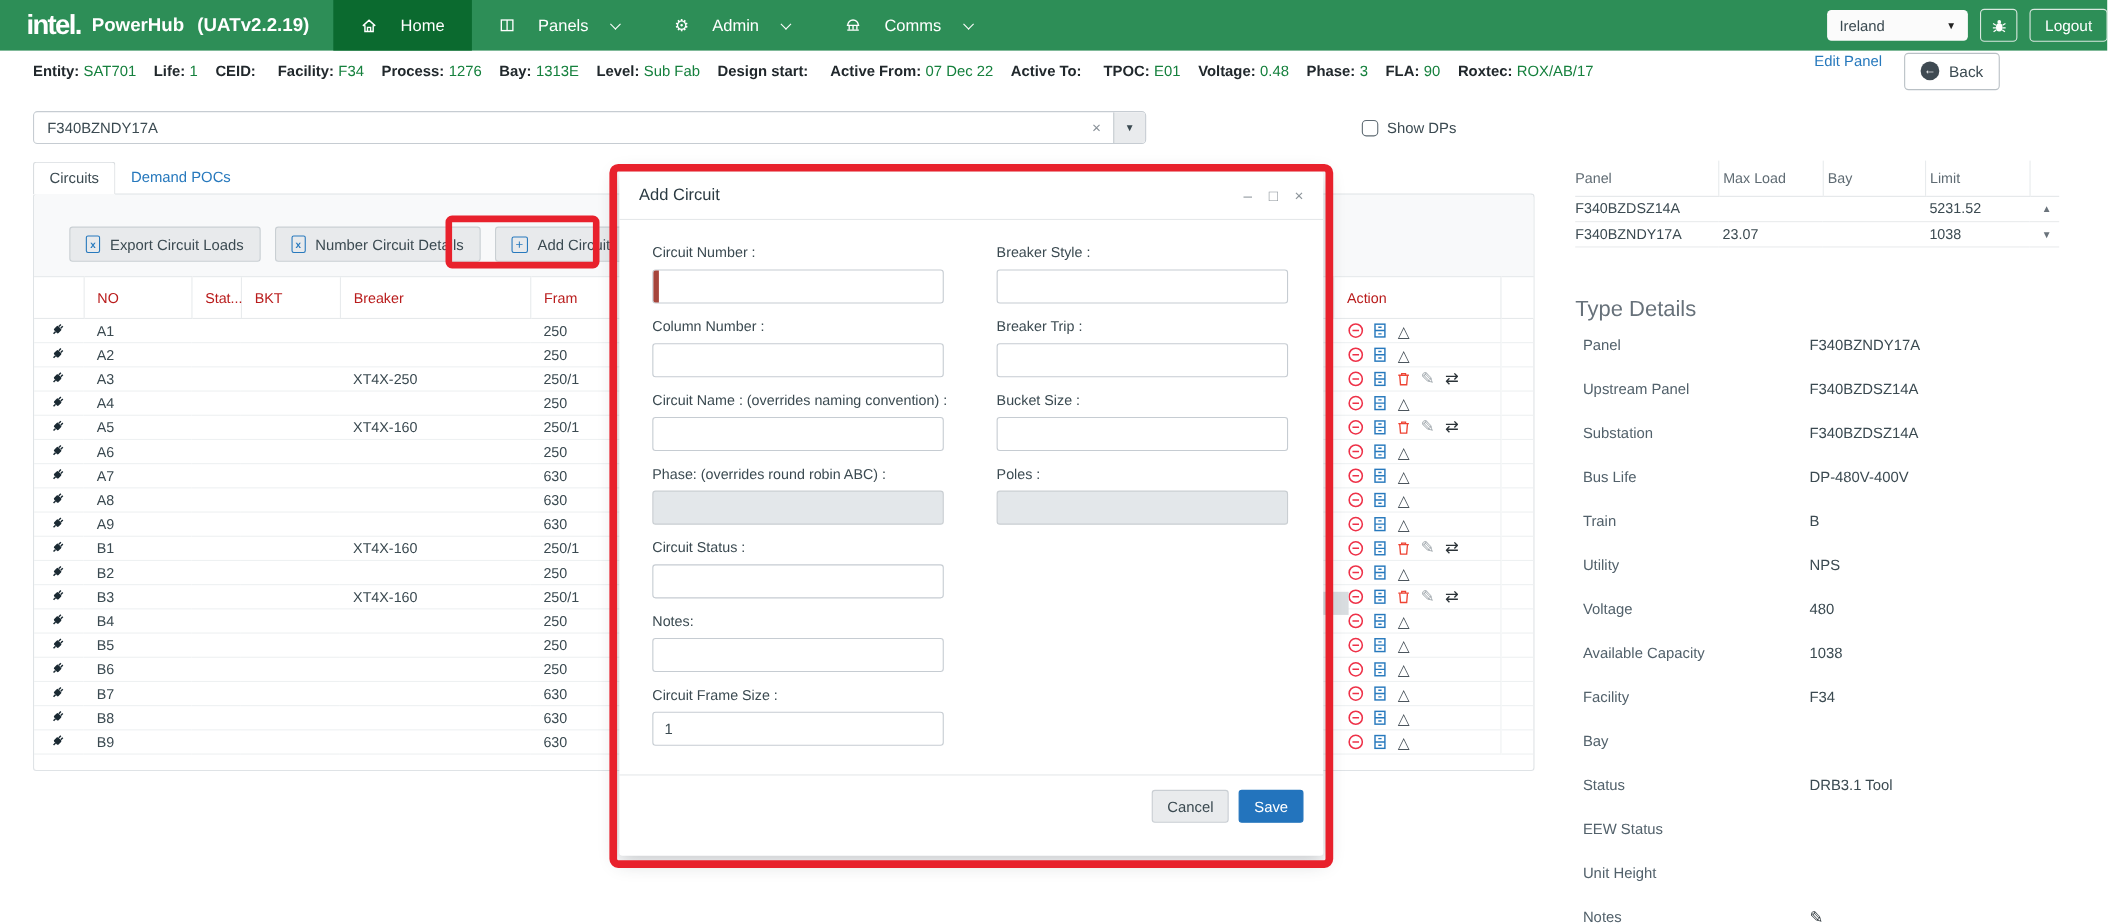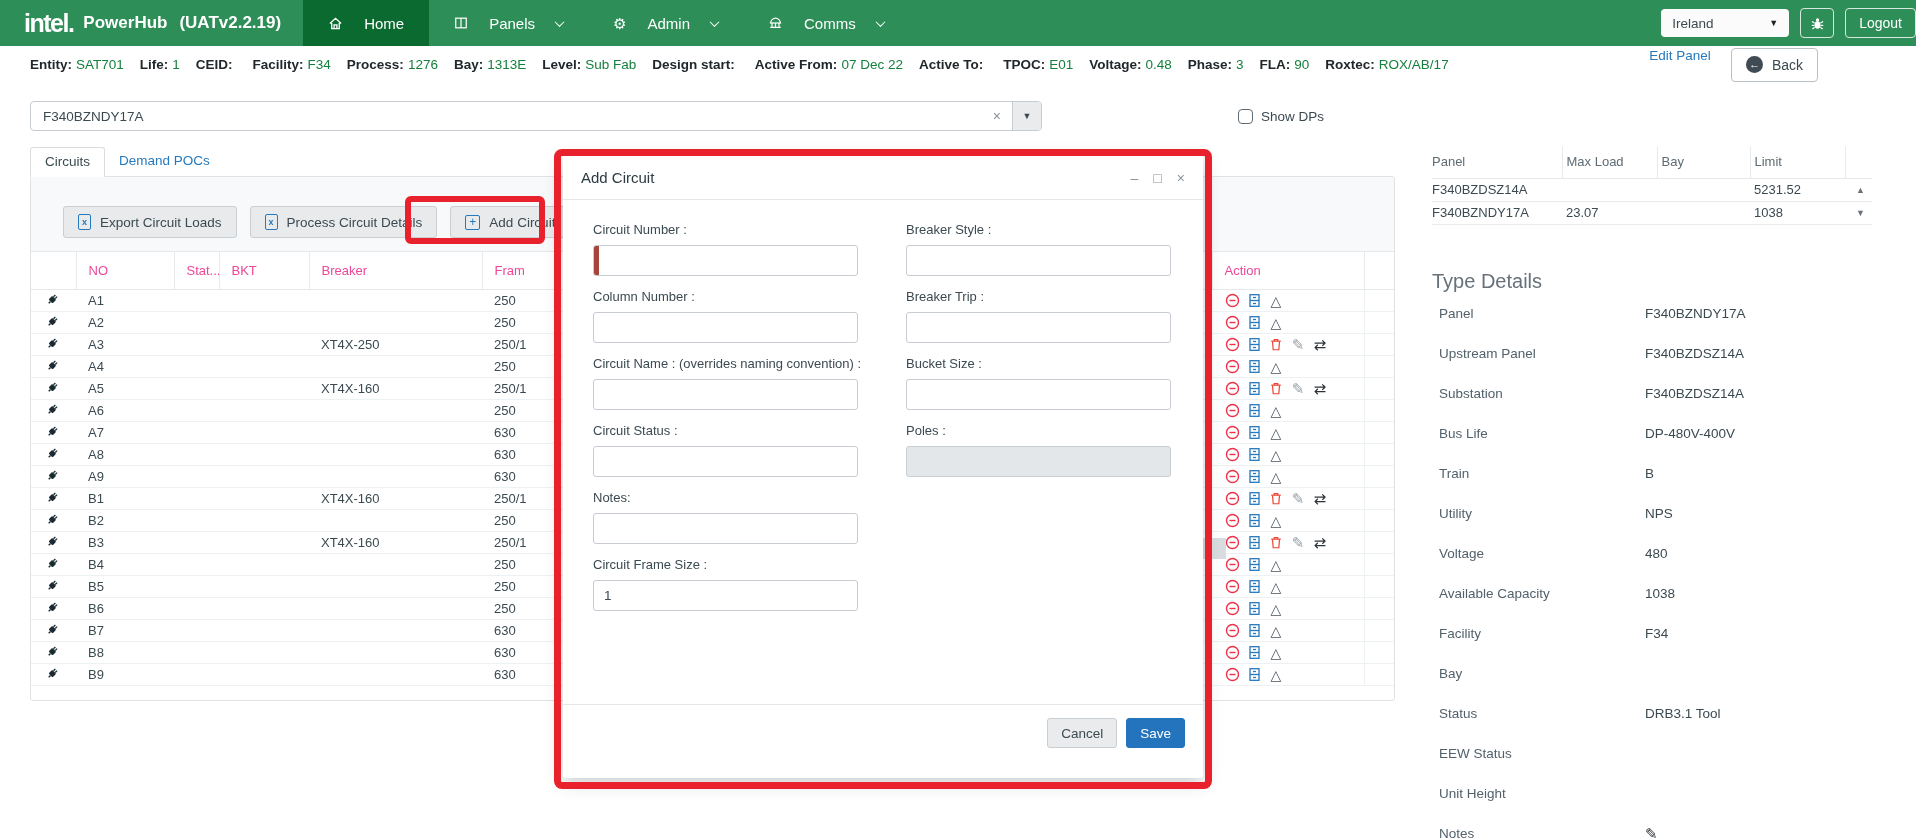--- a/index.html
+++ b/index.html
@@ -66,21 +66,21 @@
     display:flex; align-items:center; gap:9px; padding:0 14px; font-size:13.5px; color:#3b4a51; cursor:pointer; }
   .xls-ic { width:13px; height:16px; border:1.5px solid #2779bd; border-radius:2px; color:#2779bd;
     font-size:9px; font-weight:700; display:flex; align-items:center; justify-content:center; }
   .plus-ic { width:15px; height:15px; border:1.5px solid #2779bd; border-radius:2px; color:#2779bd;
     font-size:12px; display:flex; align-items:center; justify-content:center; line-height:1; }
 
   table.circuits { width:100%; border-collapse:collapse; table-layout:fixed; font-size:13px; color:#3b4a51; }
   .circuits col.w0{width:45px;} .circuits col.w1{width:98px;} .circuits col.w2{width:45px;}
   .circuits col.w3{width:90px;} .circuits col.w4{width:173px;} .circuits col.w5{width:auto;}
   .circuits col.w6{width:152px;} .circuits col.w7{width:30px;}
-  .circuits th { height:38px; font-weight:400; color:#ec4899; text-align:left; padding-left:12px;
+  .circuits th { height:38px; font-weight:400; color:#b91c1c; text-align:left; padding-left:12px;
     border-top:1px solid #e6e9eb; border-bottom:1px solid #e6e9eb; border-left:1px solid #e8ebed; background:#fff; }
   .circuits th:first-child { border-left:none; }
   .circuits td { height:22px; border-bottom:1px solid #eef1f2; padding:0 0 0 12px; white-space:nowrap; overflow:hidden; }
   .circuits td.c-extra { border-left:1px solid #eef1f2; }
   .c-pin { padding-left:15px !important; }
   .pin { display:inline-flex; cursor:pointer; }
   .acts { display:flex; align-items:center; gap:6px; }
   .act { display:inline-flex; align-items:center; justify-content:center; width:16px; cursor:pointer; line-height:1; }
   .ic-warning { color:#4a545c; font-size:14px; }
   .ic-pencil { color:#98a0a6; font-size:15px; }
@@ -275,21 +275,21 @@
       </div>
 
       <div class="card">
         <div class="toolbar">
           <div class="tb-btn">
             <span class="xls-ic">x</span>
             <span>Export Circuit Loads</span>
           </div>
           <div class="tb-btn">
             <span class="xls-ic">x</span>
-            <span>Process Circuit Details</span>
+            <span>Number Circuit Details</span>
           </div>
           <div class="tb-btn">
             <span class="plus-ic">+</span>
             <span>Add Circuit</span>
           </div>
         </div>
 
         <table class="circuits">
           <colgroup>
             <col class="w0">
@@ -1237,20 +1237,24 @@
         </div>
         <div class="field">
           <label>Column Number :</label>
           <div class="input-box"><input value="" style=""></div>
         </div>
         <div class="field">
           <label>Circuit Name : (overrides naming convention) :</label>
           <div class="input-box"><input value="" style=""></div>
         </div>
         <div class="field">
+          <label>Phase: (overrides round robin ABC) :</label>
+          <div class="input-box"><input disabled="" value="" style=""></div>
+        </div>
+        <div class="field">
           <label>Circuit Status :</label>
           <div class="input-box"><input value="" style=""></div>
         </div>
         <div class="field">
           <label>Notes:</label>
           <div class="input-box"><input value="" style=""></div>
         </div>
         <div class="field">
           <label>Circuit Frame Size :</label>
           <div class="input-box"><input value="1" style=""></div>

